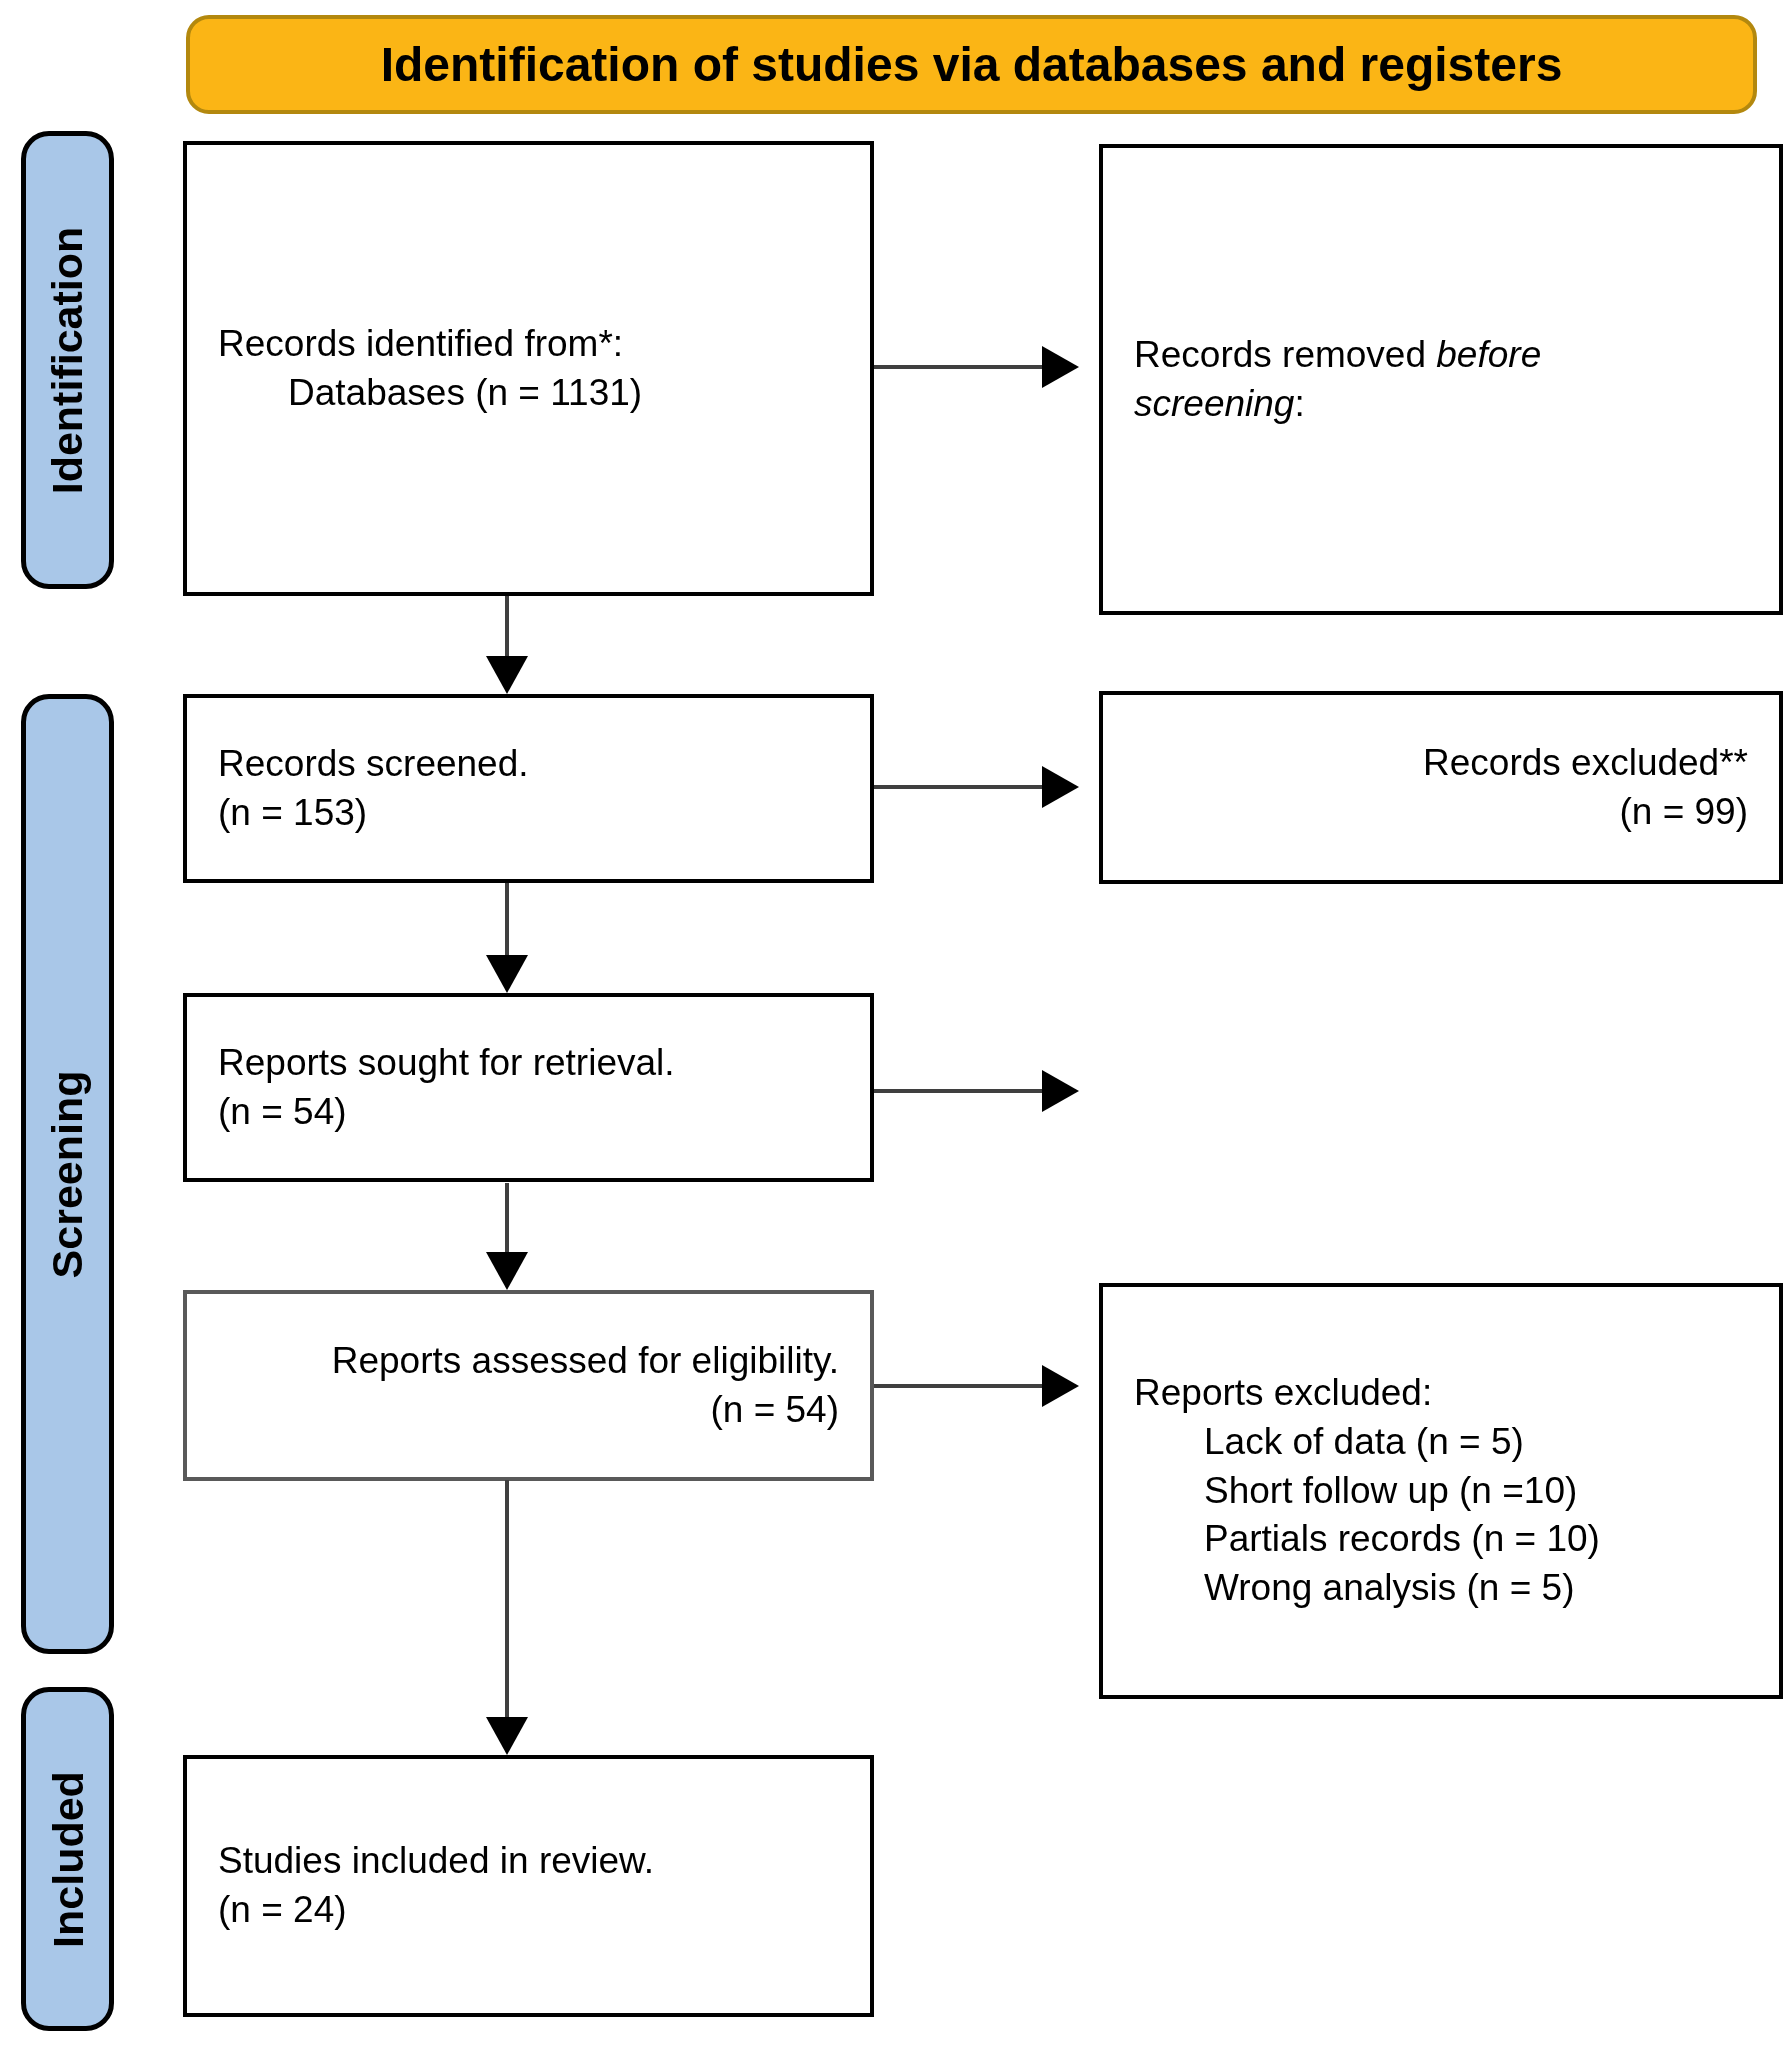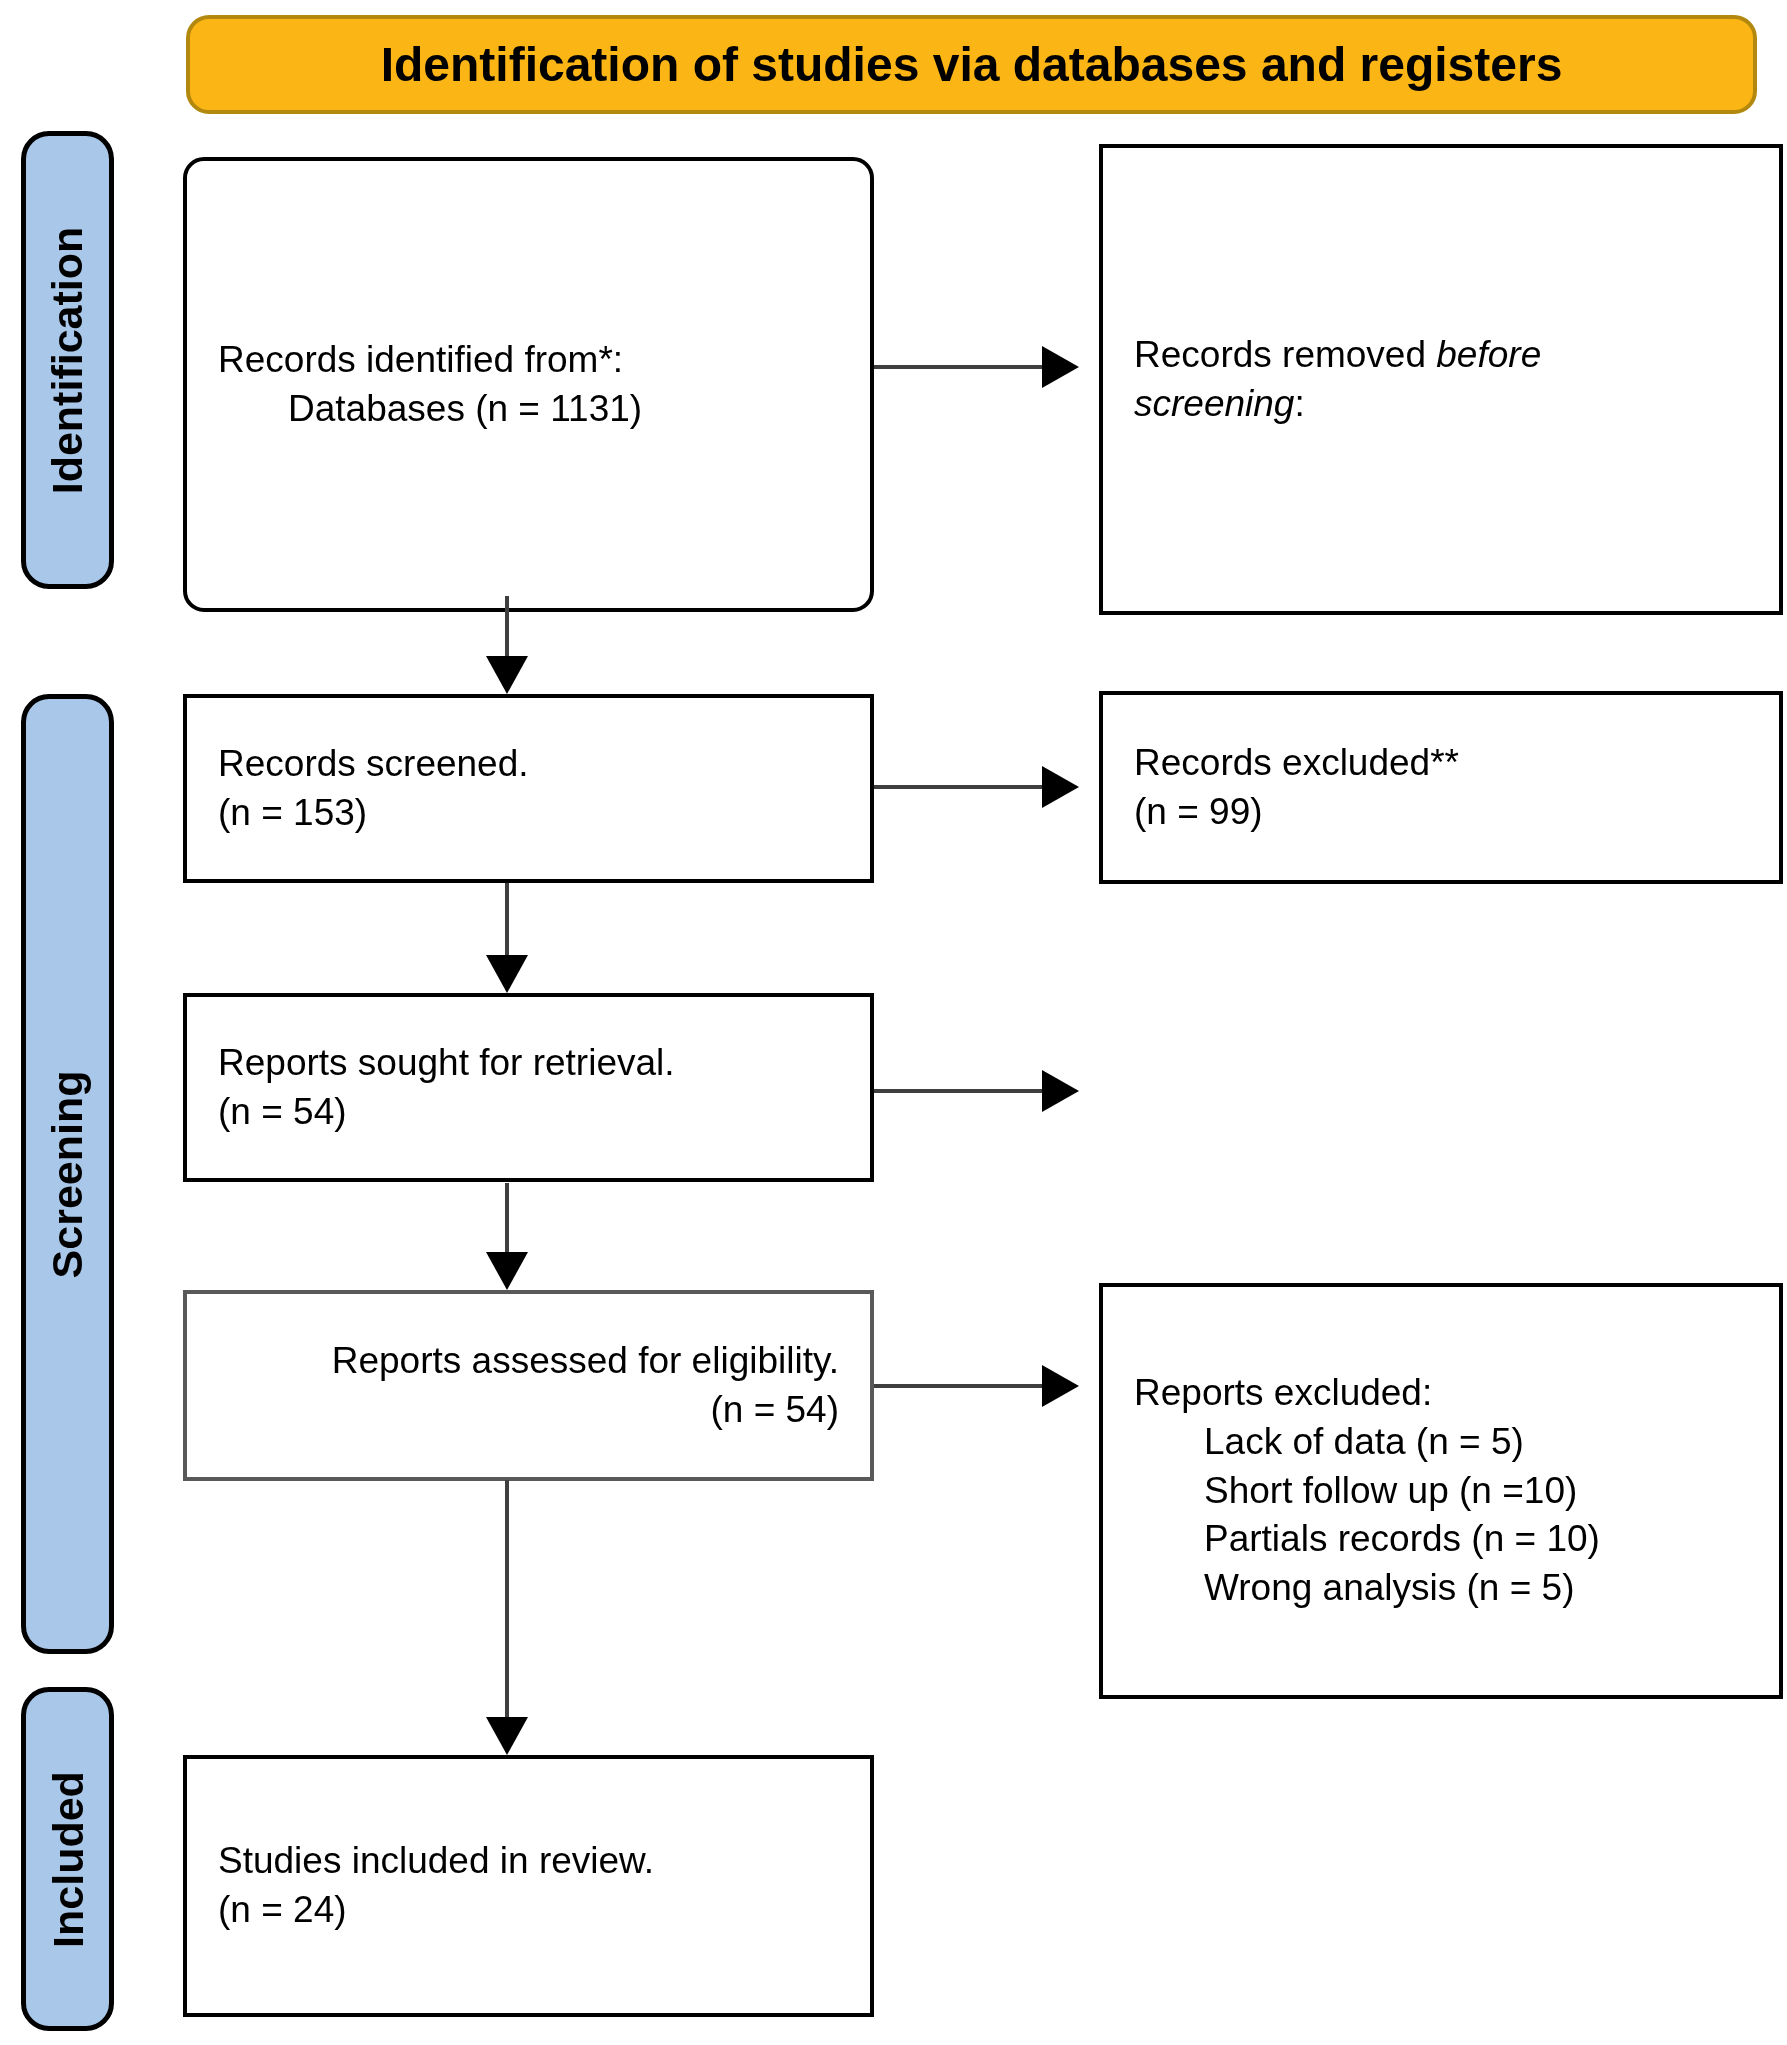--- a/index.html
+++ b/index.html
@@ -50,24 +50,24 @@
     background: #ffffff;
     border: 4.9px solid #000000;
     display: flex; flex-direction: column; justify-content: center;
     padding: 0 31px;
     font-size: 37px;
     line-height: 1.32;
   }
   .box.left  { left: 183px;  width: 691px; }
   .box.right { left: 1079px; width: 684px; margin-left: 20px; }
 
-  #box-identified        { top: 157px;  height: 455px; border-radius: 21px; }
+  #box-identified        { top: 141px;  height: 455px; }
   #box-removed           { top: 144px;  height: 471px; }
   #box-screened          { top: 694px; height: 189px; }
-  #box-excluded          { top: 691px; height: 193px; }
+  #box-excluded          { top: 691px; height: 193px; text-align: right; }
   #box-sought            { top: 993px; height: 189px; }
   #box-notretrieved      { top: 1001px; height: 192px; }
   #box-assessed          { top: 1290px; height: 191px; border: 4.3px solid #595959; align-items: flex-end; }
   #box-reports-excluded  { top: 1283px; height: 416px; }
   #box-included-review   { top: 1755px; height: 262px; }
 
   .line { margin: 0; }
   .indent { padding-left: 70px; }
   .wrap-narrow { max-width: 489px; }
 

